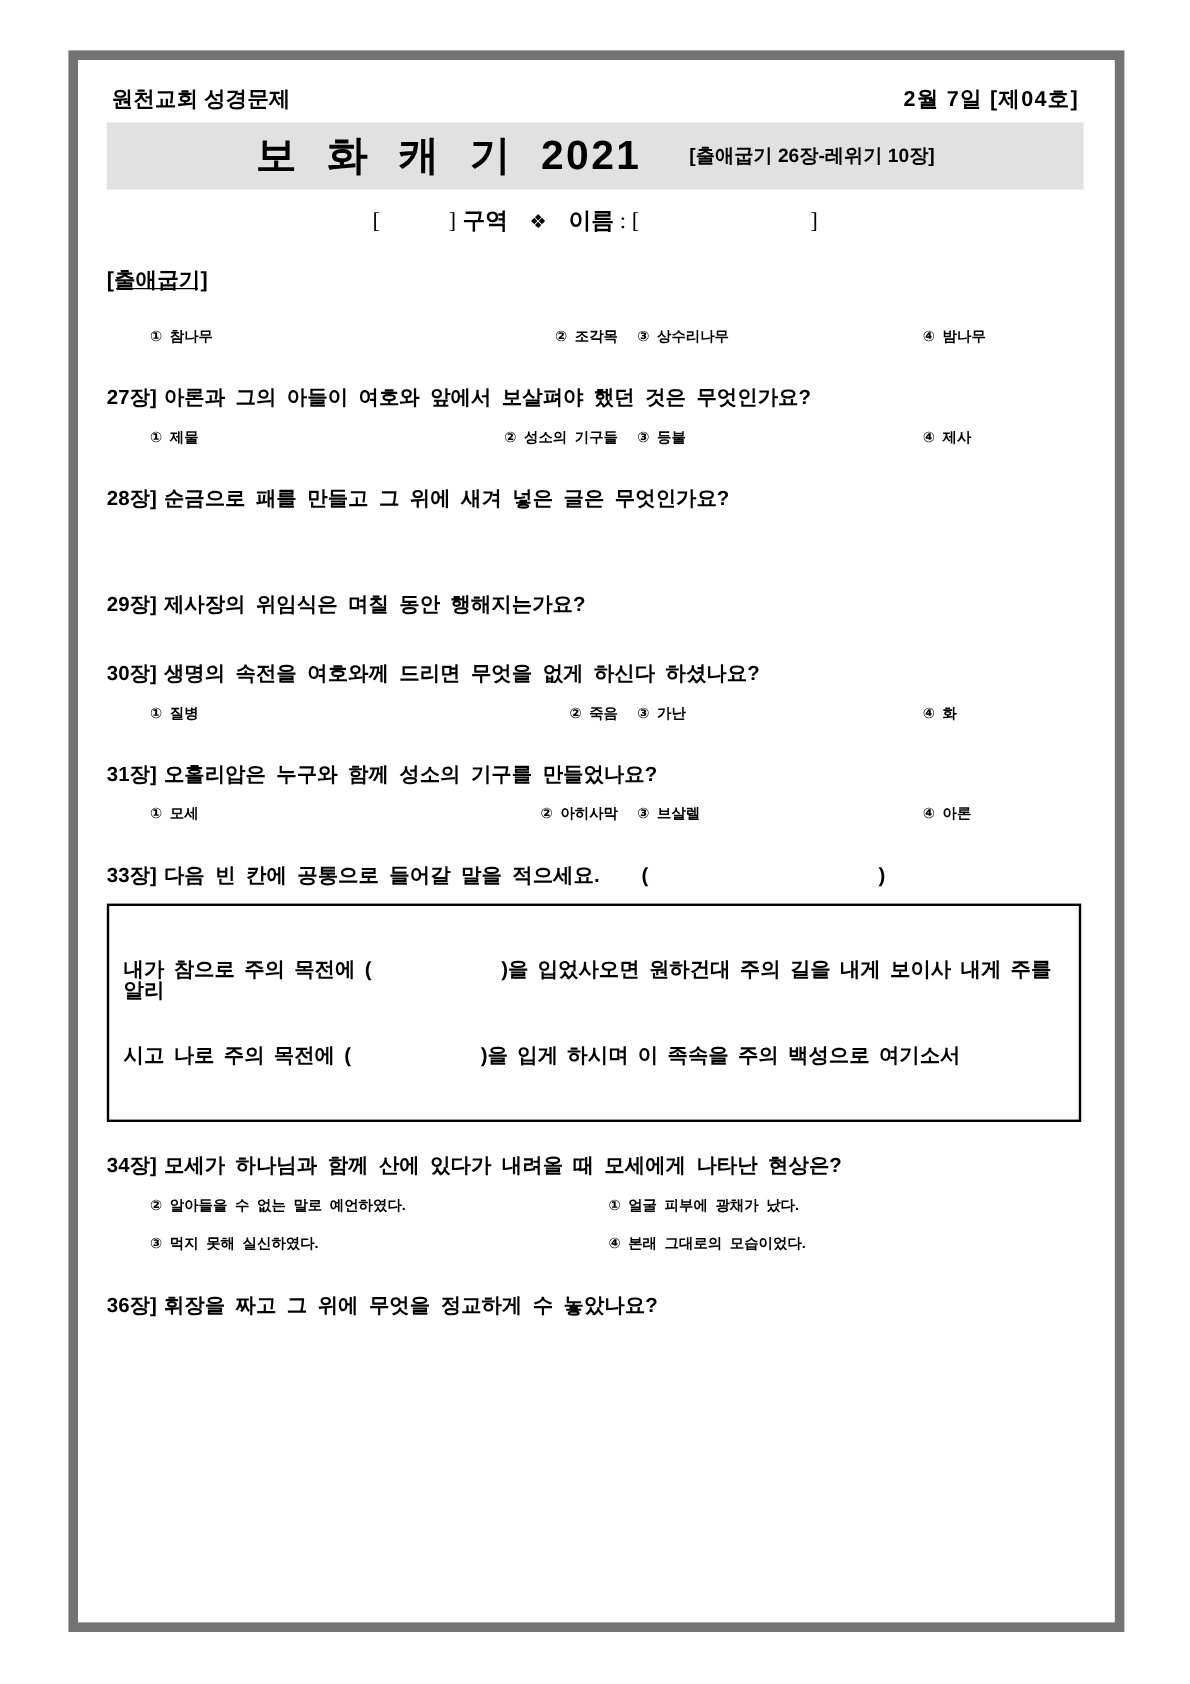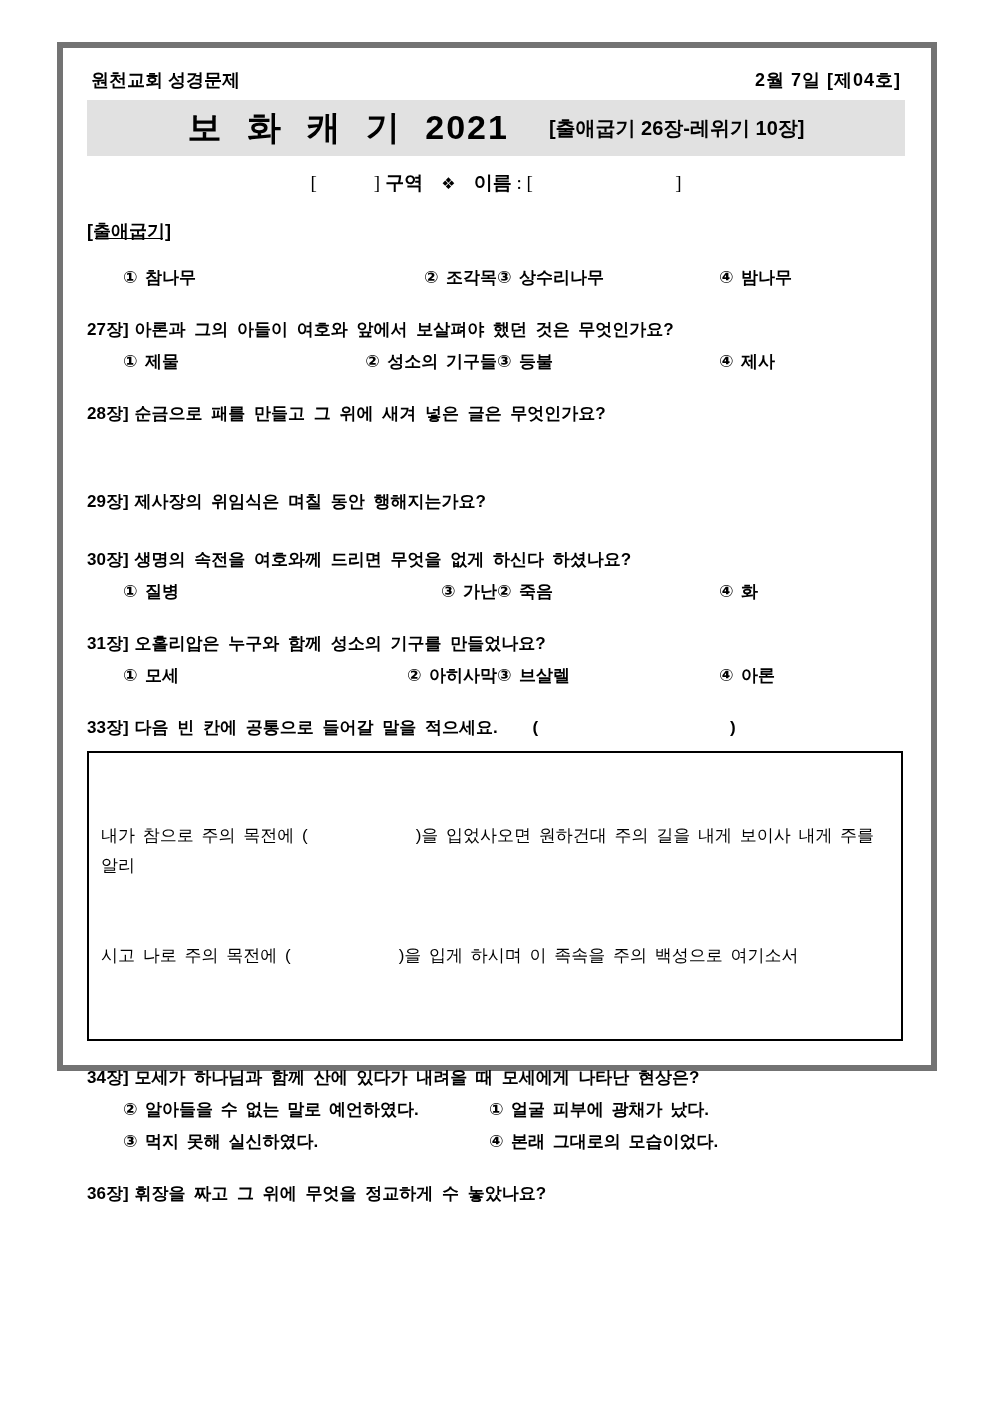--- a/index.html
+++ b/index.html
@@ -2,61 +2,61 @@
 <html><head>
 <meta charset="utf-8">
 <style>
   html,body{margin:0;padding:0;background:#ffffff;}
   body{
     width:992px;height:1403px;position:relative;
     font-family:"Liberation Sans","DejaVu Sans",sans-serif;
     color:#000;
   }
   .page{
-    position:absolute;left:57px;top:42px;width:880px;height:1029px;
-    border:6px solid #737373;box-sizing:border-box;
+    position:absolute;left:57px;top:42px;width:880px;height:1318px;
+    border:8px solid #737373;box-sizing:border-box;
     padding:20px 26px 0 24px;background:#fff;
   }
   .header-row{
     display:flex;justify-content:space-between;align-items:flex-end;
     font-size:18px;font-weight:bold;padding:0 4px;
   }
   .header-right{font-weight:800;letter-spacing:1px;}
   .title-bar{
     margin-top:8px;background:#e1e1e1;height:56px;
     display:flex;align-items:center;justify-content:center;gap:40px;text-align:right;
   }
   .title-main{font-size:34px;font-weight:bold;word-spacing:12px;letter-spacing:2px;}
-  .title-sub{font-size:20px;font-weight:bold;}
+  .title-sub{font-size:16px;font-weight:bold;}
   .entry-row{
     margin-top:12px;text-align:center;font-size:19px;line-height:30px;
     white-space:pre;
   }
   .entry-row .bold{font-weight:bold;}
   .entry-row .brk{font-family:"Liberation Serif","DejaVu Serif",serif;font-weight:normal;}
   .entry-row .diamond{font-size:16px;margin:0 18px;}
   .section-label{margin-top:20px;font-size:18px;font-weight:bold;}
   .section-label span{text-decoration:underline;}
   .questions{margin-top:20px;}
   .q{margin:0;}
   .q-line{font-size:17px;font-weight:bold;line-height:30px;word-spacing:4px;white-space:pre-wrap;}
   .q-num{margin-right:6px;}
-  .opts{display:flex;margin-left:36px;font-size:17px;font-weight:bold;line-height:30px;word-spacing:3px;margin-top:2px;}
+  .opts{display:flex;margin-left:36px;font-size:12px;font-weight:bold;line-height:30px;word-spacing:3px;margin-top:2px;gap:16px;}
   .opts4 .opt:nth-child(1){width:178px;}
   .opts4 .opt:nth-child(2){width:196px;text-align:right;}
   .opts4 .opt:nth-child(3){width:222px;}
   .opts2 .opt:nth-child(1){width:366px;}
   .mb-s{margin-bottom:22px;}
   .mb-m{margin-bottom:28px;}
   .mb-l{margin-bottom:52px;}
   .mb-xl{margin-bottom:58px;}
   .mb-xs{margin-bottom:8px;}
   .quote-box{
     border:2px solid #000;margin:0 2px 22px 0;padding:8px 12px;
-    font-size:17px;font-weight:normal;line-height:30px;word-spacing:3px;white-space:pre-wrap;
+    font-size:17px;font-weight:bold;line-height:18px;word-spacing:3px;white-space:pre-wrap;
   }
 </style>
 </head>
 <body>
 
 <div class="page">
 
   <div class="header-row">
     <span class="header-left">원천교회 성경문제</span>
     <span class="header-right">2월 7일 [제04호]</span>
@@ -99,22 +99,22 @@
     </div>
 
     <div class="q mb-m">
       <div class="q-line"><span class="q-num">29장]</span><span class="q-text">제사장의 위임식은 며칠 동안 행해지는가요?</span></div>
     </div>
 
     <div class="q mb-s">
       <div class="q-line"><span class="q-num">30장]</span><span class="q-text">생명의 속전을 여호와께 드리면 무엇을 없게 하신다 하셨나요?</span></div>
       <div class="opts opts4">
         <span class="opt">① 질병</span>
+        <span class="opt">② 죽음</span>
         <span class="opt">③ 가난</span>
-        <span class="opt">② 죽음</span>
         <span class="opt">④ 화</span>
       </div>
     </div>
 
     <div class="q mb-s">
       <div class="q-line"><span class="q-num">31장]</span><span class="q-text">오홀리압은 누구와 함께 성소의 기구를 만들었나요?</span></div>
       <div class="opts opts4">
         <span class="opt">① 모세</span>
         <span class="opt">② 아히사막</span>
         <span class="opt">③ 브살렐</span>

